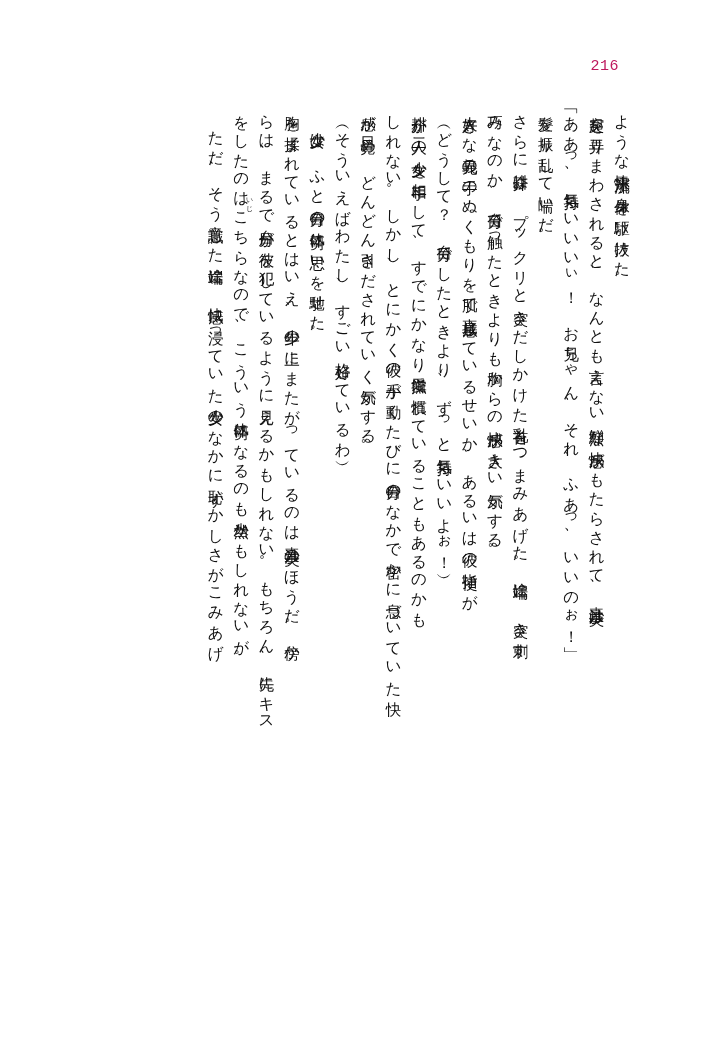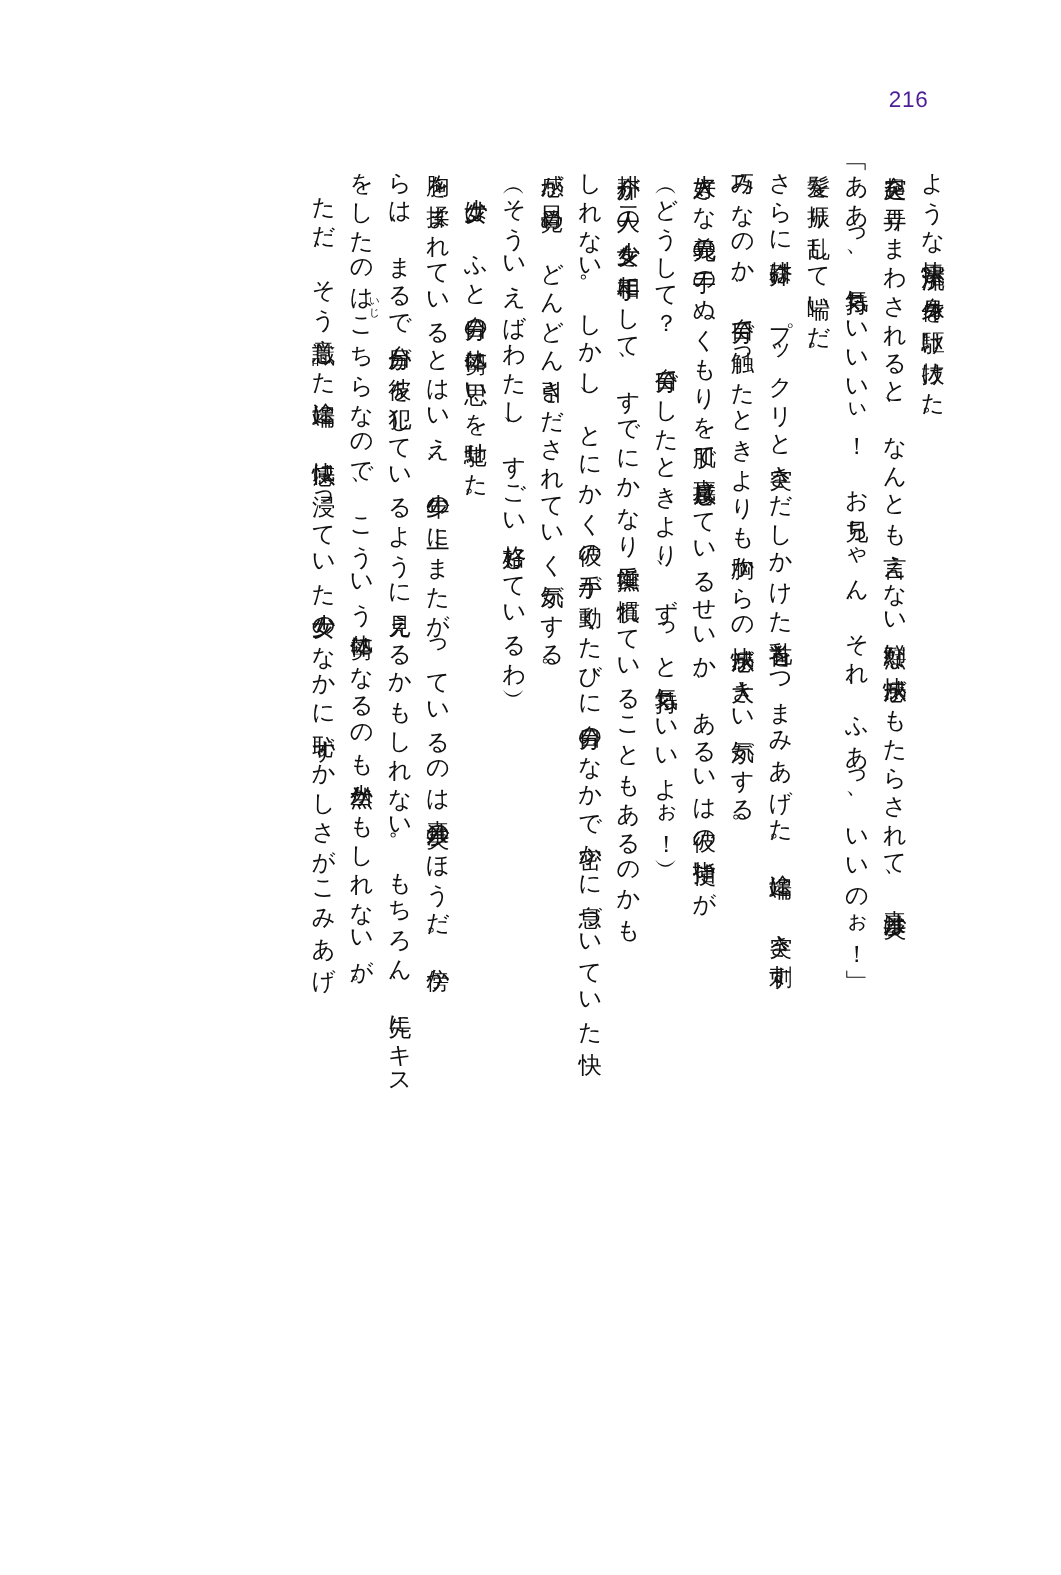--- a/index.html
+++ b/index.html
@@ -23,22 +23,22 @@
     box-sizing: border-box;
   }
 
   
   .page-number {
     position: absolute;
     top: 58px;
     right: 88px;
     font-size: 15px;
     letter-spacing: 0.5px;
-    color: #4c1d95;
-    font-family: Liberation Sans, sans-serif;
+    color: #be185d;
+    font-family: Liberation Mono, monospace;
   }
 
   
   .body-text {
     position: absolute;
     top: 104px;
     right: 78px;
     left: 78px;
     height: 830px;
     display: flex;

